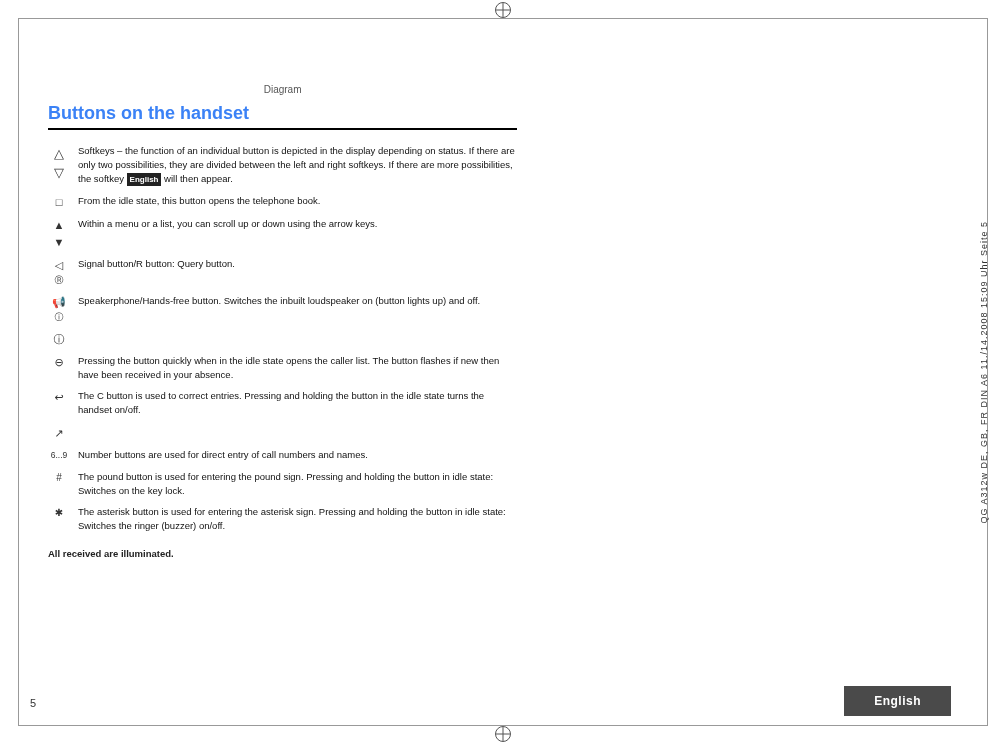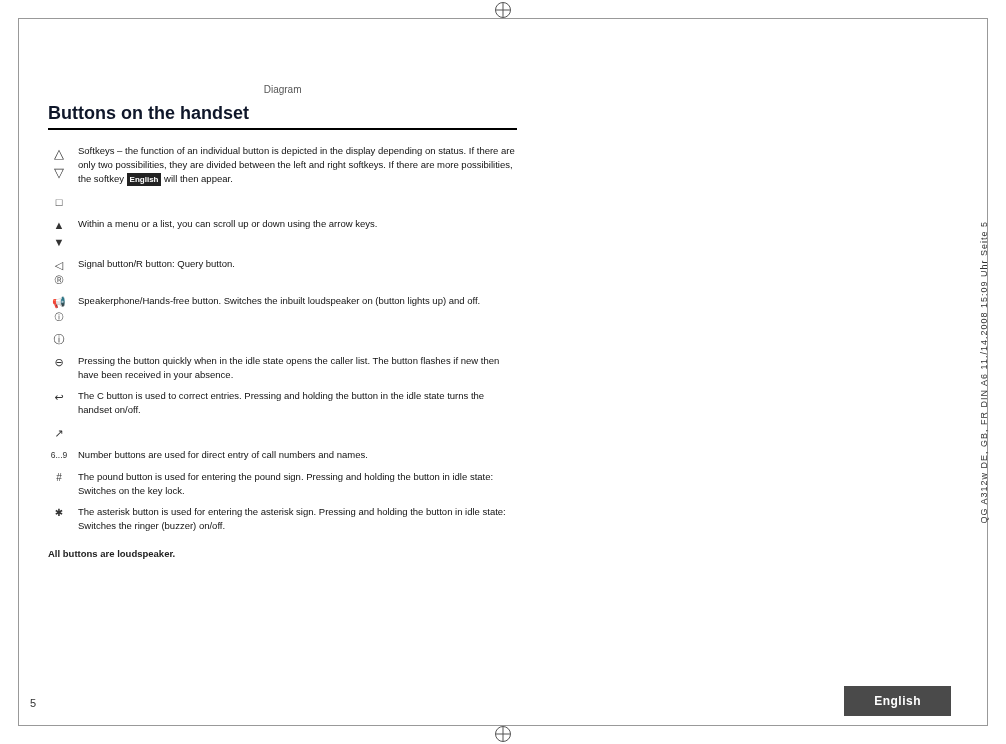--- a/index.html
+++ b/index.html
@@ -84,21 +84,21 @@
       font-size: 10px;
       color: #555;
       text-align: center;
       margin-bottom: 8px;
     }
 
     
     .section-heading {
       font-size: 18px;
       font-weight: bold;
-      color: #0f172a;
+      color: #3b82f6;
       margin-bottom: 14px;
       padding-bottom: 4px;
       border-bottom: 2px solid #000;
     }
 
     
     .english-badge {
       position: absolute;
       bottom: 28px;
       right: 55px;
@@ -262,20 +262,23 @@
           </div>
           <div class="text-col">
             Softkeys – the function of an individual button is depicted in the display depending on status. If there are only two possibilities, they are divided between the left and right softkeys. If there are more possibilities, the softkey <span class="highlight-box" style="background:#222; color:#fff; font-size:8px; padding:1px 3px;">English</span> will then appear.
           </div>
         </div>
 
         <div class="content-section">
           <div class="icon-col">
             <span class="icon-symbol">□</span>
           </div>
+          <div class="text-col">
+            From the idle state, this button opens the telephone book.
+          </div>
         </div>
 
         <div class="content-section">
           <div class="icon-col">
             <span class="icon-symbol">▲</span>
             <span class="icon-symbol">▼</span>
           </div>
           <div class="text-col">
             Within a menu or a list, you can scroll up or down using the arrow keys.
           </div>
@@ -351,21 +354,21 @@
 
         <div class="content-section">
           <div class="icon-col">
             <span class="icon-symbol" style="font-size:10px;">✱</span>
           </div>
           <div class="text-col">
             The asterisk button is used for entering the asterisk sign. Pressing and holding the button in idle state: Switches the ringer (buzzer) on/off.
           </div>
         </div>
 
-        <div class="bold-note">All buttons are loudspeaker.</div>
+        <div class="bold-note">All received are illuminated.</div>
 
       </div>
     </div>
 
     <div class="panel-divider"></div>
 
     <div class="right-panel">
       <div class="right-panel-inner">
         
       </div>

